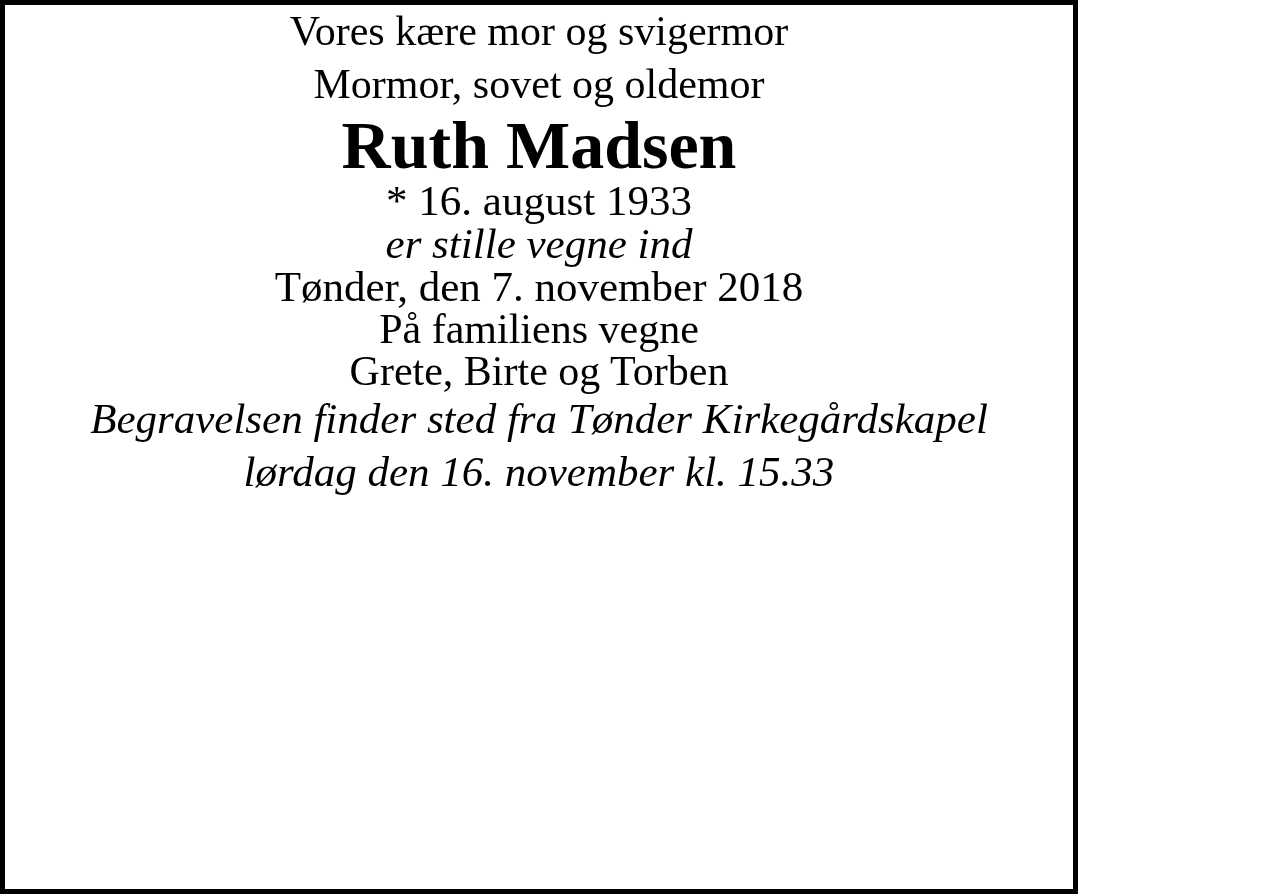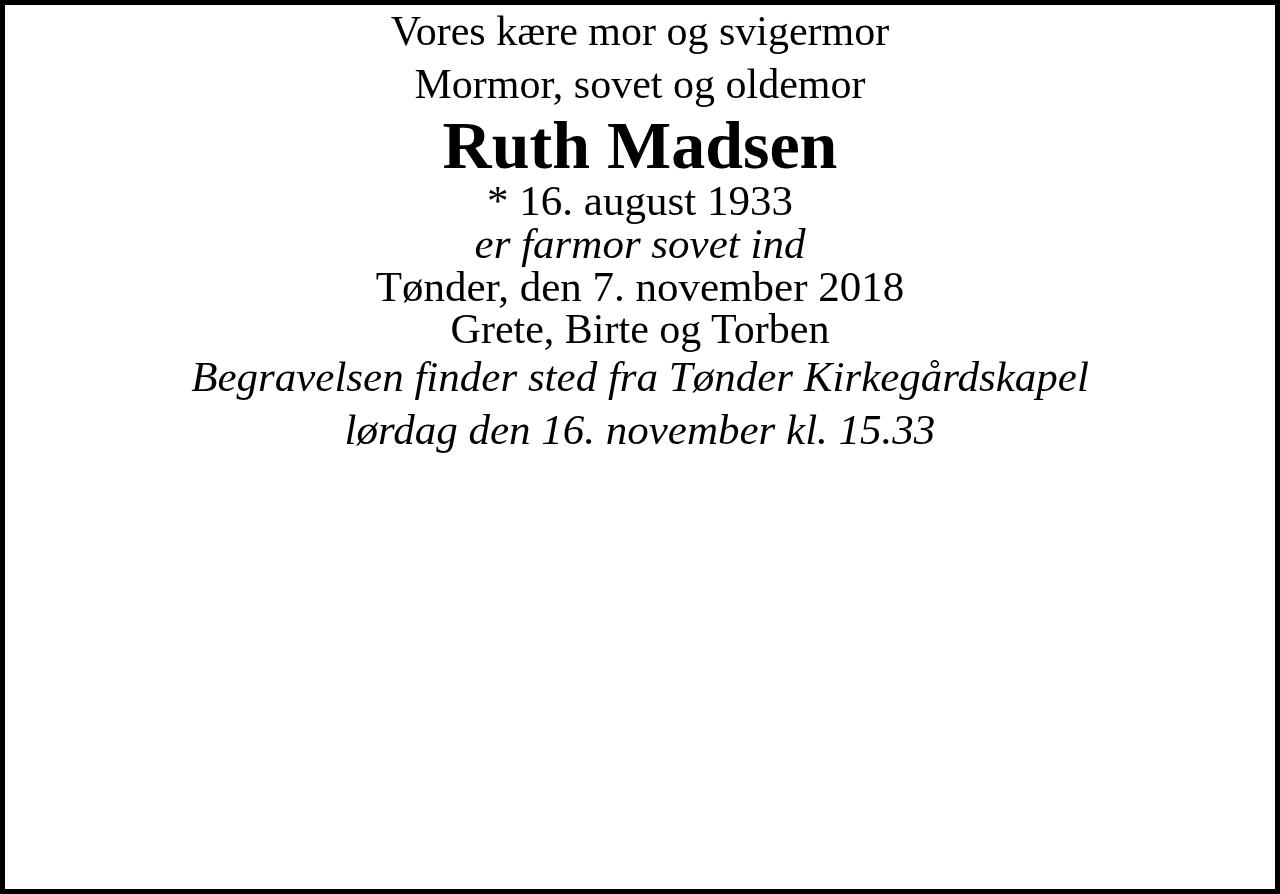--- a/index.html
+++ b/index.html
@@ -2,21 +2,21 @@
 <html><head>
 <meta charset="utf-8">
 <style>
   html, body {
     margin: 0;
     padding: 0;
     background: #ffffff;
   }
   .page {
     box-sizing: border-box;
-    width: 1280px;
+    width: 1078px;
     height: 894px;
     background: #ffffff;
     border: 5px solid #000000;
     overflow: hidden;
     font-family: "Liberation Serif", "DejaVu Serif", serif;
     color: #000000;
   }
   .notice {
     width: 100%;
     height: 100%;
@@ -83,24 +83,25 @@
 
     <p class="intro">
       <span>Vores kære mor og svigermor</span><br>
       <span>Mormor, sovet og oldemor</span>
     </p>
 
     <h1 class="deceased-name">Ruth Madsen</h1>
 
     <p class="birth-date">* 16. august 1933</p>
 
-    <p class="passing-phrase">er farmor sovet ind</p>
+    <p class="passing-phrase">er stille vegne ind</p>
 
     <p class="place-date">Tønder, den 7. november 2018</p>
 
+    <p class="on-behalf">På familiens vegne</p>
 
     <p class="family-names">Grete, Birte og Torben</p>
 
     <p class="funeral-info">
       <span>Begravelsen finder sted fra Tønder Kirkegårdskapel</span><br>
       <span>lørdag den 16. november kl. 15.33</span>
     </p>
 
   </div>
 </div>

